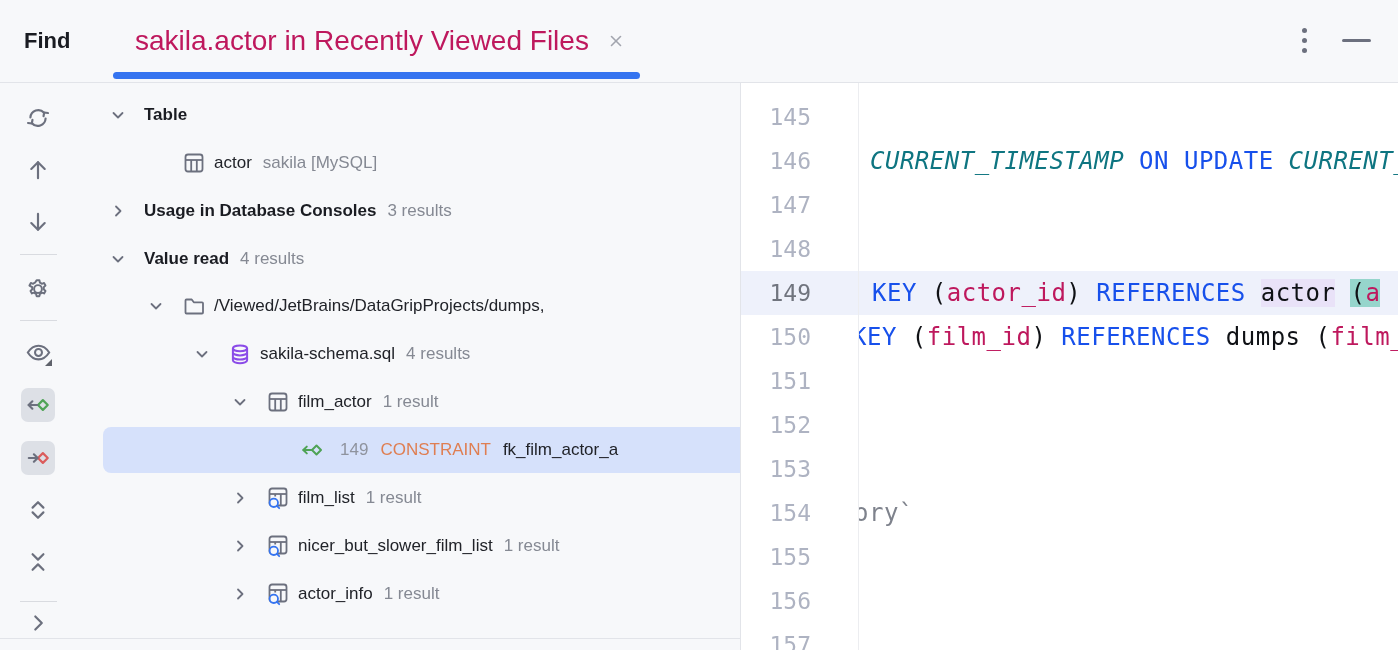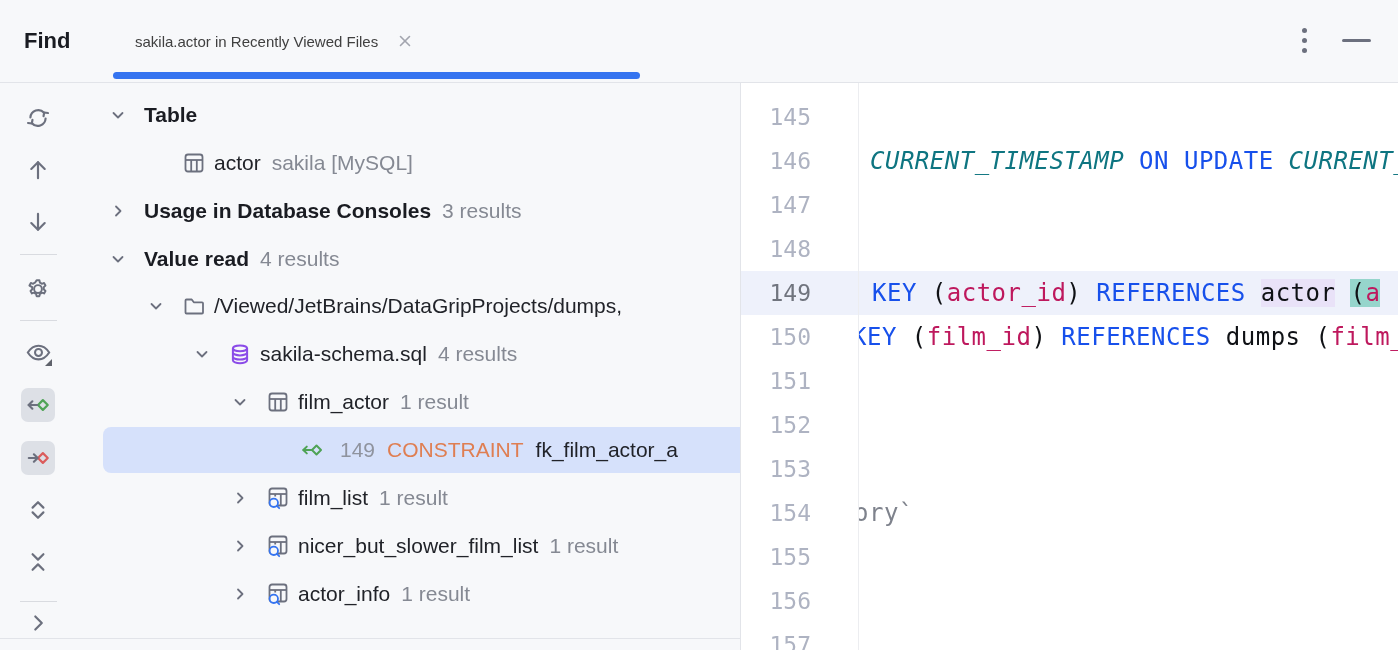--- a/index.html
+++ b/index.html
@@ -6,34 +6,34 @@
   html,body { background:#e9eaee; }
   .app{
     position:relative; width:1398px; height:650px; overflow:hidden;
     background:#F7F8FA; font-family:"Liberation Sans",sans-serif;
     color:#212329;
   }
   
   .topbar{position:absolute;left:0;top:0;right:0;height:83px;background:#F7F8FA;border-bottom:1px solid #E2E4E9;}
   .find-label{position:absolute;left:24px;top:0;height:82px;display:flex;align-items:center;font-size:22px;font-weight:700;color:#1A1C22;}
   .tab{position:absolute;left:113px;top:0;height:82px;display:flex;align-items:center;padding:0 22px;cursor:pointer;}
-  .tab-label{font-size:15px;color:#404040;}
+  .tab-label{font-size:28px;color:#be185d;}
   .tab-close{margin-left:18px;display:flex;align-items:center;}
   .tab-underline{position:absolute;left:113px;top:72px;width:527px;height:7px;border-radius:4px;background:#3574F0;}
   .kebab{position:absolute;left:1288px;top:11px;width:32px;height:58px;display:flex;flex-direction:column;align-items:center;justify-content:center;gap:5px;cursor:pointer;}
   .kebab i{width:5px;height:5px;border-radius:50%;background:#6C707E;}
   .minimize{position:absolute;left:1336px;top:20px;width:40px;height:40px;display:flex;align-items:center;justify-content:center;cursor:pointer;}
   .minimize i{width:29px;height:3px;border-radius:2px;background:#6C707E;}
   
   .tbi{position:absolute;left:21px;width:34px;height:34px;display:flex;align-items:center;justify-content:center;border-radius:7px;cursor:pointer;}
   .tbi.sel{background:#DDE0E6;}
   .tbdiv{position:absolute;left:20px;width:37px;height:1px;background:#D9DBE0;}
   .eye-corner{position:absolute;right:3px;bottom:3px;width:0;height:0;border-left:7px solid transparent;border-bottom:7px solid #5F626B;}
   
-  .row{position:absolute;left:84px;width:656px;height:48px;display:flex;align-items:center;font-size:21px;white-space:nowrap;overflow:hidden;cursor:pointer;}
+  .row{position:absolute;left:84px;width:656px;height:48px;display:flex;align-items:center;font-size:17px;white-space:nowrap;overflow:hidden;cursor:pointer;}
   .row .selbg{position:absolute;left:19px;right:0;top:1px;bottom:1px;background:#D6E1FB;border-radius:8px 0 0 8px;}
   .row>*{position:relative;}
   .chev{width:16px;height:16px;margin-right:18px;flex:0 0 auto;display:flex;align-items:center;}
   .ticon{width:24px;height:24px;margin-right:8px;flex:0 0 auto;}
   .b{font-weight:700;color:#1A1C22;}
   .g{color:#858993;margin-left:11px;}
   .lnum-ref{color:#8F939E;margin:0 12px 0 8px;}
   .kw-orange{color:#DF7E52;margin-right:12px;}
   .hdiv-bottom{position:absolute;left:0;top:638px;width:740px;height:1px;background:#E2E4E9;}
   

